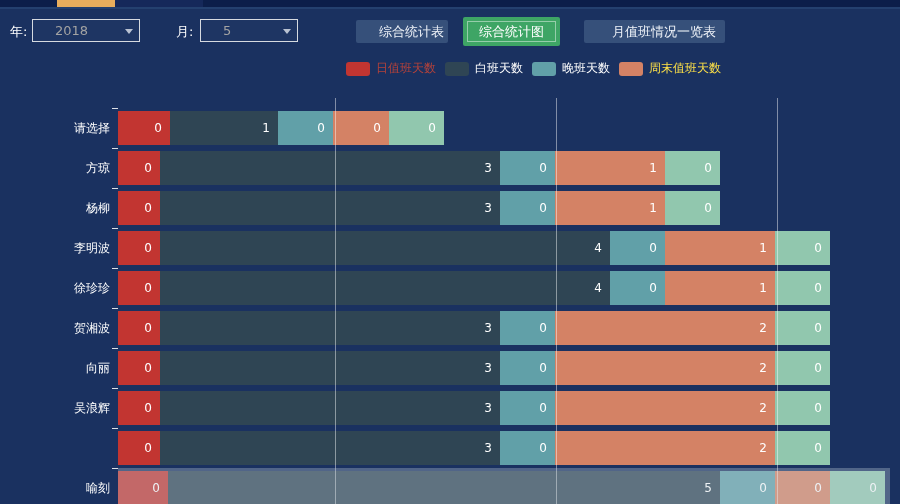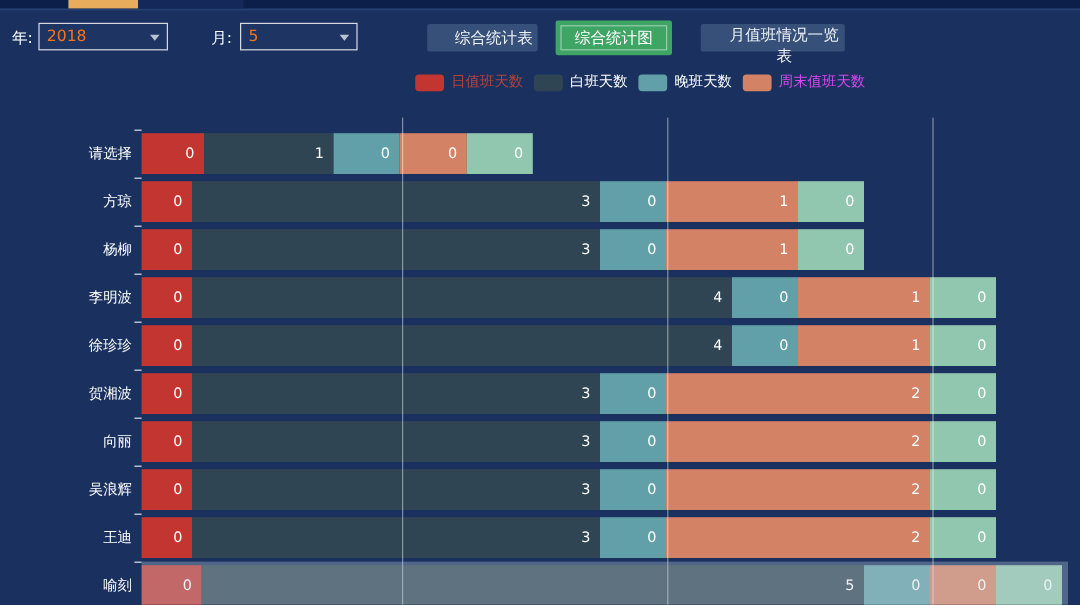--- a/index.html
+++ b/index.html
@@ -15,32 +15,32 @@
               background:#0c1e4a; border-bottom:2px solid #24406f; }
   .topstrip .tabseg { position:absolute; left:115px; top:0; width:88px; height:7px; background:#15285a; }
   .topstrip .accent { position:absolute; left:57px; top:0; width:58px; height:7px; background:#e8ad5c; }
 
   
   .controls { position:absolute; inset:0; z-index:5; }
   .lbl { position:absolute; color:#ffffff; font-size:13px; }
   .lbl.year { left:10px; top:23px; }
   .lbl.month { left:176px; top:23px; }
   .select { position:absolute; height:23px; box-sizing:border-box;
-            border:1px solid #d6dae0; color:#f97316; font-size:13px;
-            line-height:21px; padding:0 18px 0 6px; background:rgba(255,255,255,0.02); cursor:pointer; }
+            border:1px solid #d6dae0; color:#a3a3a3; font-size:13px;
+            line-height:21px; padding:0 18px 0 22px; background:rgba(255,255,255,0.02); cursor:pointer; }
   .select.year { left:32px; top:19px; width:108px; }
   .select.month { left:200px; top:19px; width:98px; }
   .caret { position:absolute; right:6px; top:9px; width:0; height:0;
            border-left:4px solid transparent; border-right:4px solid transparent;
            border-top:5px solid #b9c2d2; }
   .btn { position:absolute; border:none; font-size:13px; cursor:pointer;
          font-family:inherit; border-radius:2px; padding:0; }
   .btn.dark { background:#36507a; color:#eef2f8;padding-left:19px; }
   .btn.btn1 { left:356px; top:20px; width:92px; height:23px; }
-  .btn.btn3 { left:584px; top:20px; width:120px; height:23px; }
+  .btn.btn3 { left:584px; top:20px; width:141px; height:23px; }
   .btn.green { background:#3ea565; color:#ffffff; left:463px; top:17px; width:97px; height:29px; }
   .btn.green::after { content:""; position:absolute; inset:4px; border:1px solid rgba(255,255,255,0.45); }
 
   
   .legend { position:absolute; left:346px; top:60px; display:flex; align-items:center; gap:9px; z-index:5; }
   .legend-item { display:flex; align-items:center; gap:6px; cursor:pointer; }
   .legend-swatch { width:24px; height:14px; border-radius:3px; }
   .legend-label { font-size:12px; color:#ffffff; white-space:nowrap; }
 
   
@@ -90,21 +90,21 @@
       <div class="legend-item">
         <div class="legend-swatch" style="background: rgb(47, 69, 84);"></div>
         <span class="legend-label" style="color: rgb(255, 255, 255);">白班天数</span>
       </div>
       <div class="legend-item">
         <div class="legend-swatch" style="background: rgb(97, 160, 168);"></div>
         <span class="legend-label" style="color: rgb(255, 255, 255);">晚班天数</span>
       </div>
       <div class="legend-item">
         <div class="legend-swatch" style="background: rgb(212, 130, 101);"></div>
-        <span class="legend-label" style="color: #d946ef;">周末值班天数</span>
+        <span class="legend-label" style="color: #fde047;">周末值班天数</span>
       </div>
     </div>
 
   <div class="plot" id="plot">
       <div class="gridline" style="left: 335px;"></div>
       <div class="gridline" style="left: 556px;"></div>
       <div class="gridline" style="left: 777px;"></div>
       <div class="tick" style="top: 108px;"></div>
       <div class="tick" style="top: 148px;"></div>
       <div class="tick" style="top: 188px;"></div>
@@ -236,21 +236,20 @@
       </div>
       <div class="seg" style="left: 500px; top: 391px; width: 55px; height: 34px; background: rgb(97, 160, 168);">
         <span>0</span>
       </div>
       <div class="seg" style="left: 555px; top: 391px; width: 220px; height: 34px; background: rgb(212, 130, 101);">
         <span>2</span>
       </div>
       <div class="seg" style="left: 775px; top: 391px; width: 55px; height: 34px; background: rgb(145, 199, 174);">
         <span>0</span>
       </div>
-      <div class="cat-label" style="top: 428px;">王迪</div>
       <div class="seg" style="left: 118px; top: 431px; width: 42px; height: 34px; background: rgb(194, 53, 49);">
         <span>0</span>
       </div>
       <div class="seg" style="left: 160px; top: 431px; width: 340px; height: 34px; background: rgb(47, 69, 84);">
         <span>3</span>
       </div>
       <div class="seg" style="left: 500px; top: 431px; width: 55px; height: 34px; background: rgb(97, 160, 168);">
         <span>0</span>
       </div>
       <div class="seg" style="left: 555px; top: 431px; width: 220px; height: 34px; background: rgb(212, 130, 101);">

